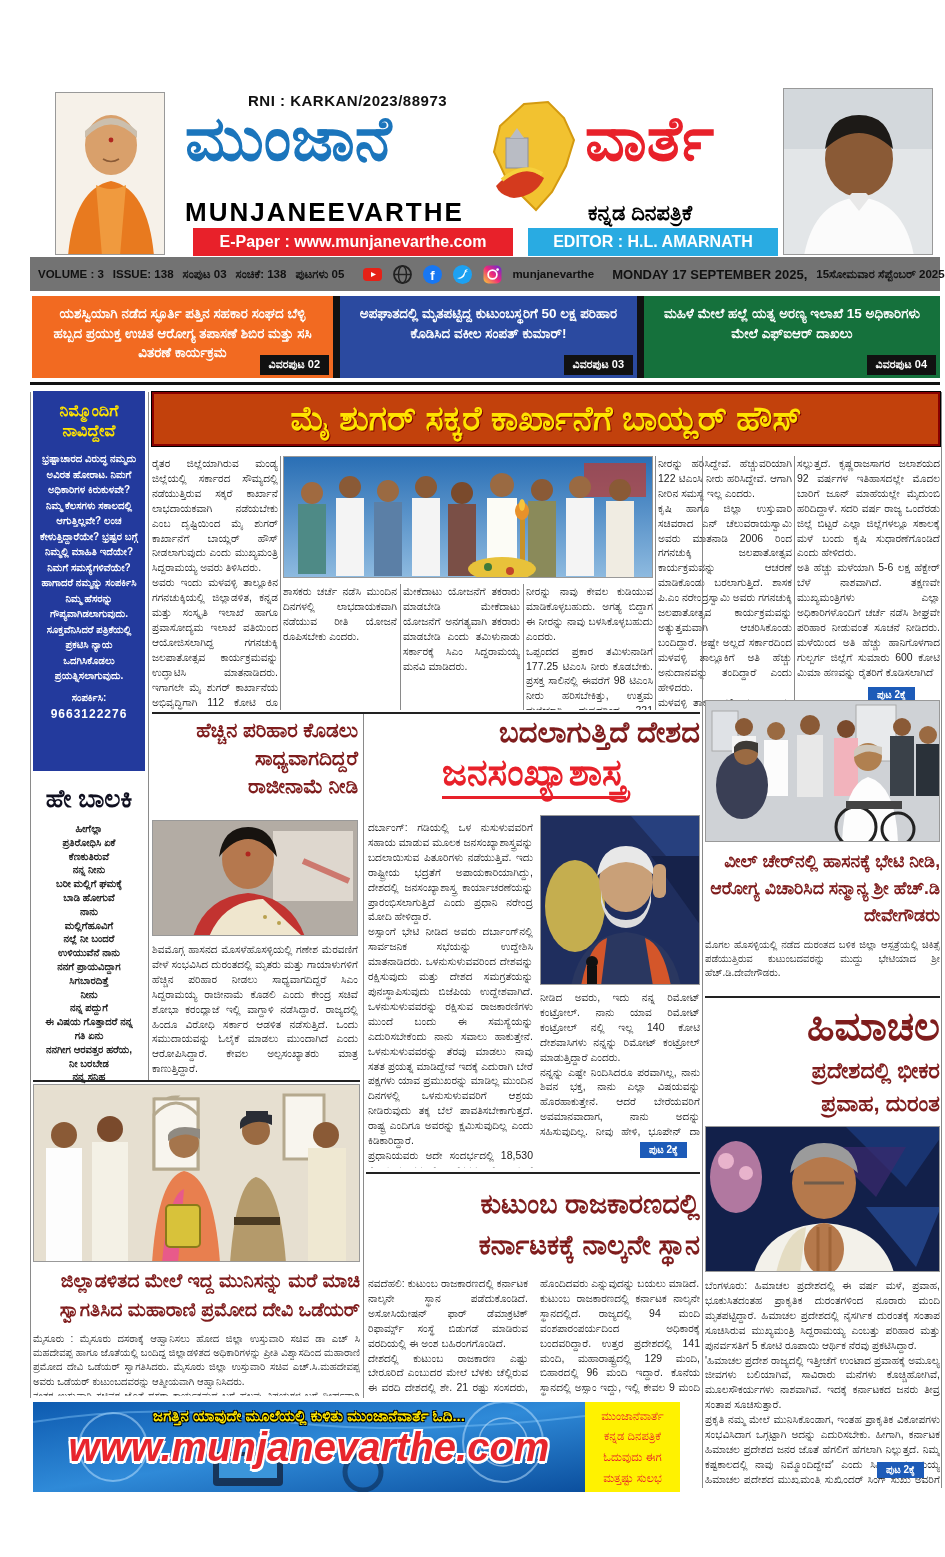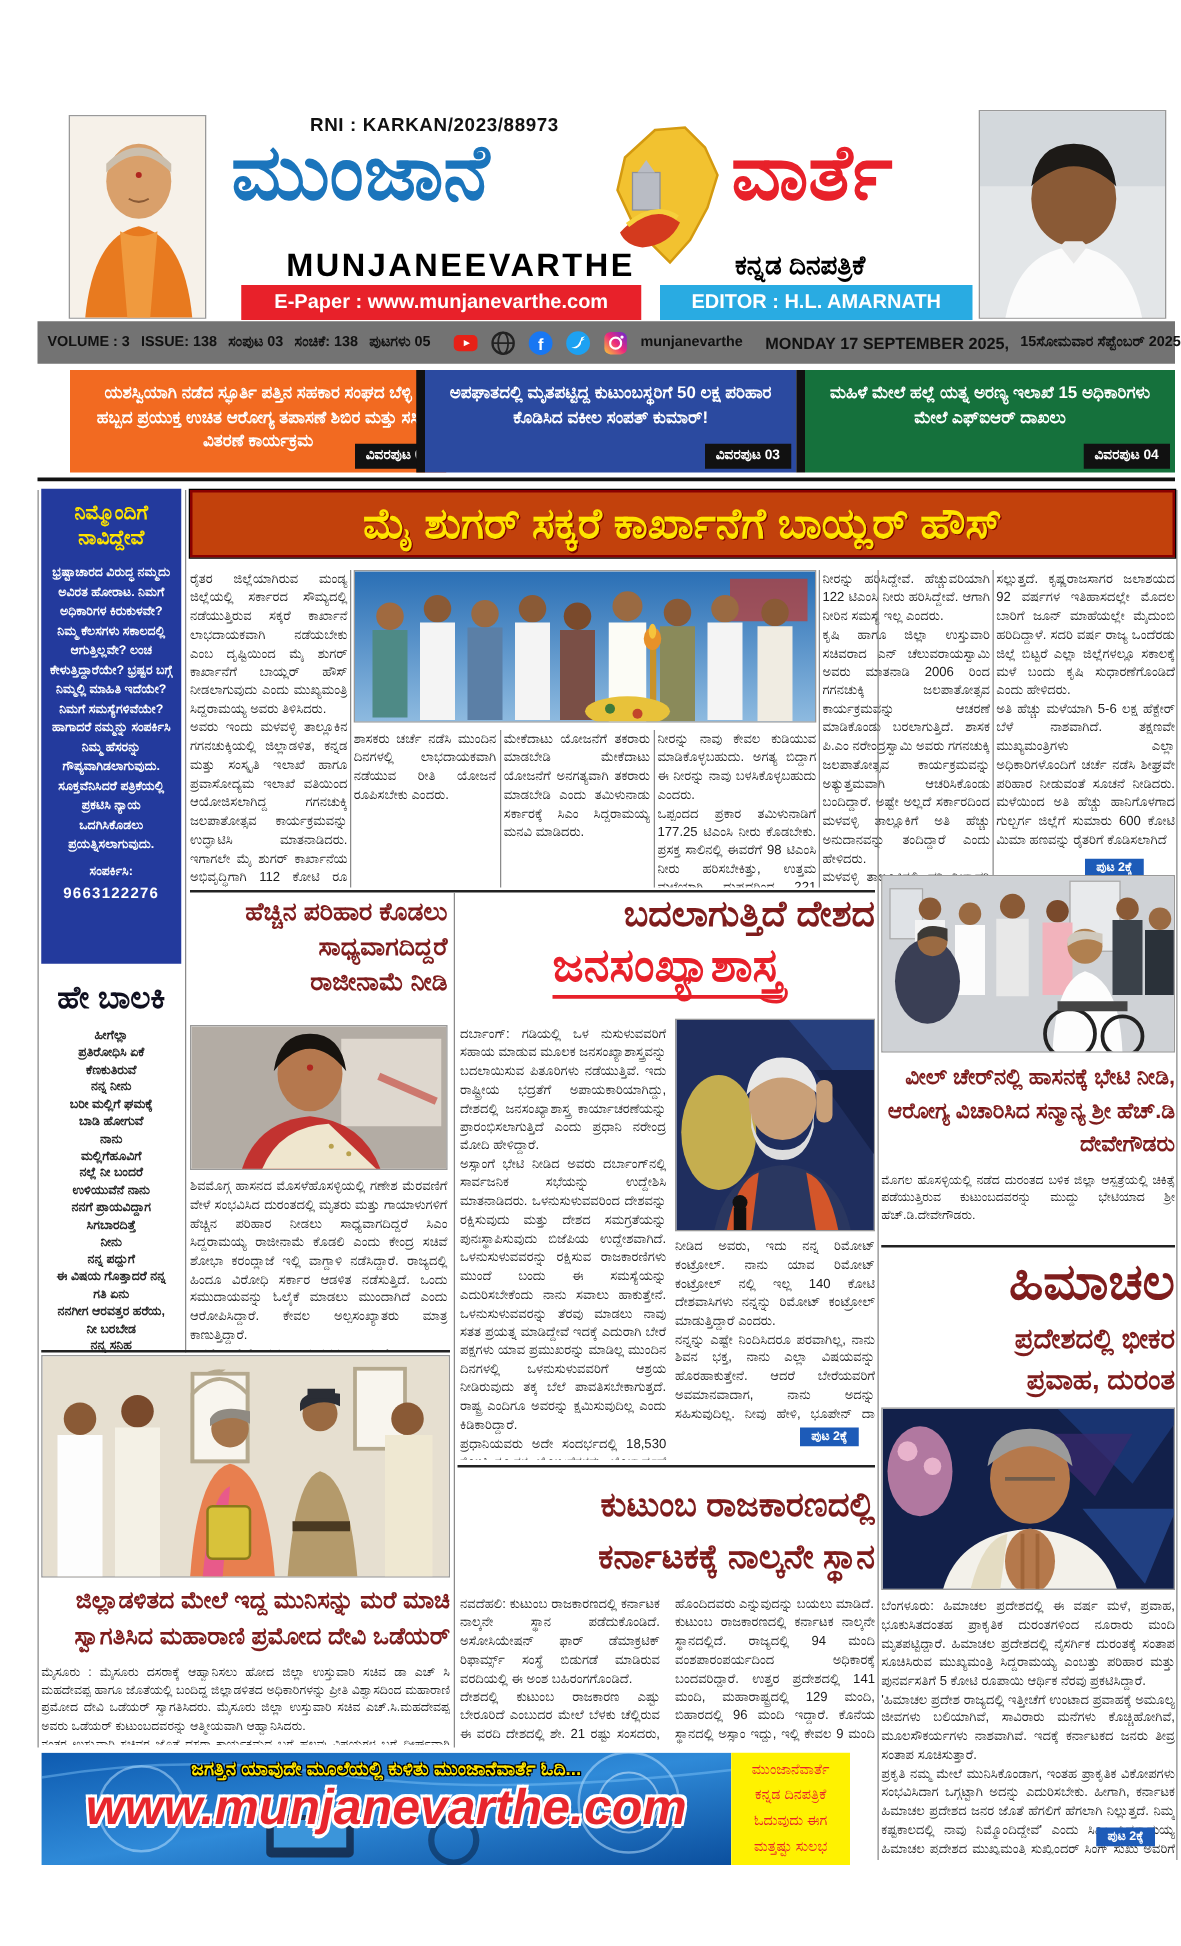--- a/index.html
+++ b/index.html
@@ -82,21 +82,21 @@
   <div class="abs" style="left:486px;top:100px;">
     <svg width="96" height="112" viewBox="0 0 96 112">
       <path d="M38 4 L62 2 L78 18 L88 40 L80 66 L66 92 L50 110 L36 96 L20 78 L8 52 L14 26 Z" fill="#f2c230" stroke="#d49a10" stroke-width="2"></path>
       <rect x="20" y="38" width="22" height="30" fill="#b9bcc4" stroke="#8d9099" stroke-width="1"></rect>
       <path d="M24 38 L31 28 L38 38 Z" fill="#b9bcc4"></path>
       <path d="M10 86 Q34 60 58 78 Q50 96 28 98 Q14 96 10 86 Z" fill="#d43a1e"></path>
       <path d="M16 80 Q38 62 56 74" stroke="#f6d03c" stroke-width="4" fill="none"></path>
     </svg>
   </div>
   <div class="abs title-kn-red" style="left:585px;top:108px;">ವಾರ್ತೆ</div>
-  <div class="abs title-en" style="left:185px;top:197px;margin-left:44px;">MUNJANEEVARTHE</div>
+  <div class="abs title-en" style="left:185px;top:197px;">MUNJANEEVARTHE</div>
   <div class="abs tagline-kn" style="left:588px;top:201px;">ಕನ್ನಡ ದಿನಪತ್ರಿಕೆ</div>
 
   <div class="abs bar bar-red" style="left:193px;top:228px;width:320px;">E-Paper : www.munjanevarthe.com</div>
   <div class="abs bar bar-blue" style="left:516px;top:228px;width:250px;">EDITOR : H.L. AMARNATH</div>
 
   <div class="abs photo-frame" style="left:783px;top:88px;width:150px;height:167px;">
     <svg width="150" height="167" viewBox="0 0 150 167">
       <rect width="150" height="167" fill="#e3e6e8"></rect>
       <rect width="150" height="60" fill="#d3d8dc"></rect>
       <ellipse cx="75" cy="70" rx="34" ry="38" fill="#8a5a36"></ellipse>
@@ -148,21 +148,21 @@
           <circle cx="15.6" cy="5.6" r="1.3" fill="#fff"></circle>
         </svg></span>
     <span class="t">munjanevarthe</span>
     <span style="width:14px"></span>
     <span class="t" style="font-size:13px">MONDAY 17 SEPTEMBER 2025,</span>
     <span class="t">15ಸೋಮವಾರ ಸೆಪ್ಟೆಂಬರ್ 2025</span>
     <span style="flex:0 0 6px"></span>
 
   </div>
 
-  <div class="teaser" style="left:32px;width:301px;background:#f26a21;margin-left:24px;">
+  <div class="teaser" style="left:32px;width:301px;background:#f26a21;">
     <span>ಯಶಸ್ವಿಯಾಗಿ ನಡೆದ ಸ್ಫೂರ್ತಿ ಪತ್ತಿನ ಸಹಕಾರ ಸಂಘದ ಬೆಳ್ಳಿ ಹಬ್ಬದ ಪ್ರಯುಕ್ತ ಉಚಿತ ಆರೋಗ್ಯ ತಪಾಸಣೆ ಶಿಬಿರ ಮತ್ತು ಸಸಿ ವಿತರಣೆ ಕಾರ್ಯಕ್ರಮ</span>
     <span class="teaser-tag">ವಿವರಪುಟ 02</span>
   </div>
   <div class="sep" style="left:333px;"></div>
   <div class="teaser" style="left:340px;width:297px;background:#2b4aa0;">
     <span>ಅಪಘಾತದಲ್ಲಿ ಮೃತಪಟ್ಟಿದ್ದ ಕುಟುಂಬಸ್ಥರಿಗೆ 50 ಲಕ್ಷ ಪರಿಹಾರ ಕೊಡಿಸಿದ ವಕೀಲ ಸಂಪತ್ ಕುಮಾರ್!</span>
     <span class="teaser-tag">ವಿವರಪುಟ 03</span>
   </div>
   <div class="sep" style="left:637px;"></div>
   <div class="teaser" style="left:644px;width:296px;background:#15713c;">

